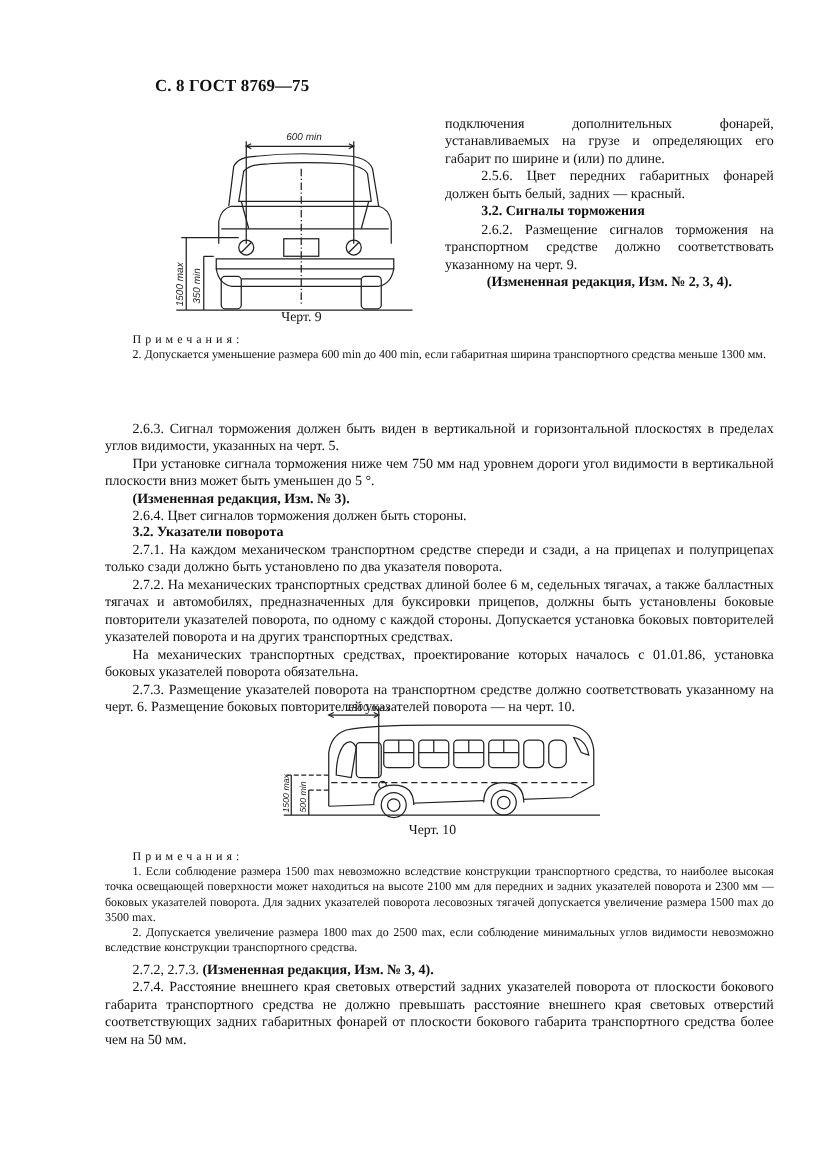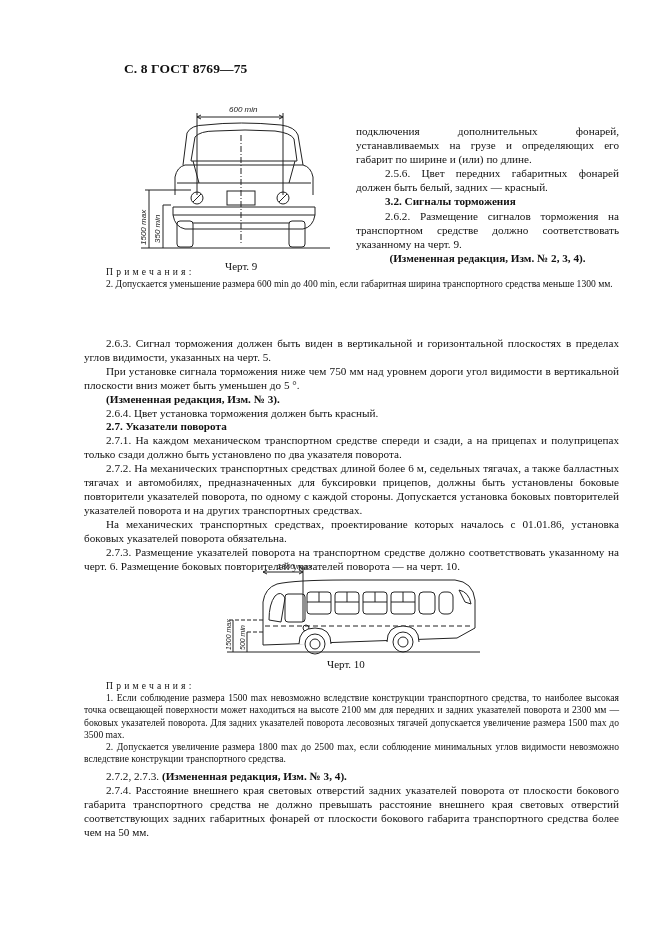--- a/index.html
+++ b/index.html
@@ -6,24 +6,24 @@
   body {
     width: 661px; height: 936px; position: relative; overflow: hidden;
     font-family: "Liberation Serif", "DejaVu Serif", serif;
     color: #111;
   }
   .header {
     position: absolute; left: 84px; top: 61px;
     font-weight: bold; font-size: 13.5px; letter-spacing: 0.1px; margin-left: 40px;
   }
   .fig9 { position: absolute; left: 105px; top: 95px; width: 235px; height: 160px; }
-  .fig9-caption { position: absolute; left: 225px; top: 260px; font-size: 11px; text-align: center; }
+  .fig9-caption { position: absolute; left: 225px; top: 248px; font-size: 11px; text-align: center; }
   .right-col {
     position: absolute; left: 356px; top: 92px; width: 263px;
-    font-size: 11.2px; line-height: 14.1px; text-align: justify; margin-top: 32px;
+    font-size: 11.2px; line-height: 14.1px; text-align: justify;
   }
   .right-col p { margin: 0; }
   .ind { text-indent: 29px; }
   .bold { font-weight: bold; }
   .center { text-align: center; }
   .notes-title {
     position: absolute; left: 106px; font-size: 9.6px; letter-spacing: 3.2px;
   }
   .notes {
     position: absolute; left: 84px; width: 535px;
@@ -97,22 +97,22 @@
 
 <div class="notes-title" style="top:266px;">Примечания:</div>
 <div class="notes" style="top:278px;">
   <p>2. Допускается уменьшение размера 600 min до 400 min, если габаритная ширина транспортного средства меньше 1300 мм.</p>
 </div>
 
 <div class="body-text" style="top:337px;">
   <p>2.6.3. Сигнал торможения должен быть виден в вертикальной и горизонтальной плоскостях в пределах углов видимости, указанных на черт. 5.</p>
   <p>При установке сигнала торможения ниже чем 750 мм над уровнем дороги угол видимости в вертикальной плоскости вниз может быть уменьшен до 5 °.</p>
   <p class="bold">(Измененная редакция, Изм. № 3).</p>
-  <p>2.6.4. Цвет установка торможения должен быть красный.</p>
-  <p class="bold">2.7. Указатели поворота</p>
+  <p>2.6.4. Цвет сигналов торможения должен быть стороны.</p>
+  <p class="bold">3.2. Указатели поворота</p>
   <p>2.7.1. На каждом механическом транспортном средстве спереди и сзади, а на прицепах и полуприцепах только сзади должно быть установлено по два указателя поворота.</p>
   <p>2.7.2. На механических транспортных средствах длиной более 6 м, седельных тягачах, а также балластных тягачах и автомобилях, предназначенных для буксировки прицепов, должны быть установлены боковые повторители указателей поворота, по одному с каждой стороны. Допускается установка боковых повторителей указателей поворота и на других транспортных средствах.</p>
   <p>На механических транспортных средствах, проектирование которых началось с 01.01.86, установка боковых указателей поворота обязательна.</p>
   <p>2.7.3. Размещение указателей поворота на транспортном средстве должно соответствовать указанному на черт. 6. Размещение боковых повторителей указателей поворота — на черт. 10.</p>
 </div>
 
 <div class="fig10">
   <svg width="255" height="100" viewBox="0 0 255 100" fill="none" stroke="#222" stroke-width="1">
 
     <line x1="38" y1="12" x2="78" y2="12"></line>

